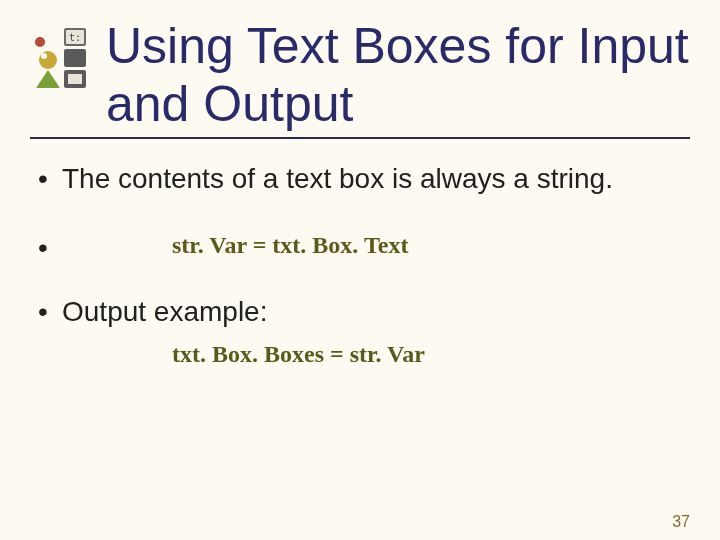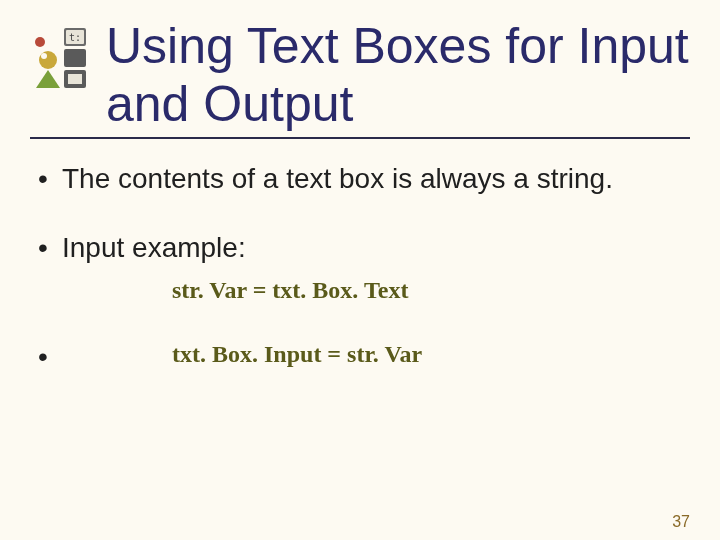--- a/index.html
+++ b/index.html
@@ -103,22 +103,22 @@
       </svg>
     </div>
     <h1 class="title">Using Text Boxes for Input and Output</h1>
   </div>
 
   <ul class="body">
     <li>
       <span>The contents of a text box is always a string.</span>
     </li>
     <li>
-      <span>Input example:</span>
       <span class="code">str. Var = txt. Box. Text</span>
     </li>
     <li>
-      <span class="code">txt. Box. Input = str. Var</span>
+      <span>Output example:</span>
+      <span class="code">txt. Box. Boxes = str. Var</span>
     </li>
   </ul>
 
   <div class="pagenum">37</div>
 </div>
 
 </body></html>

